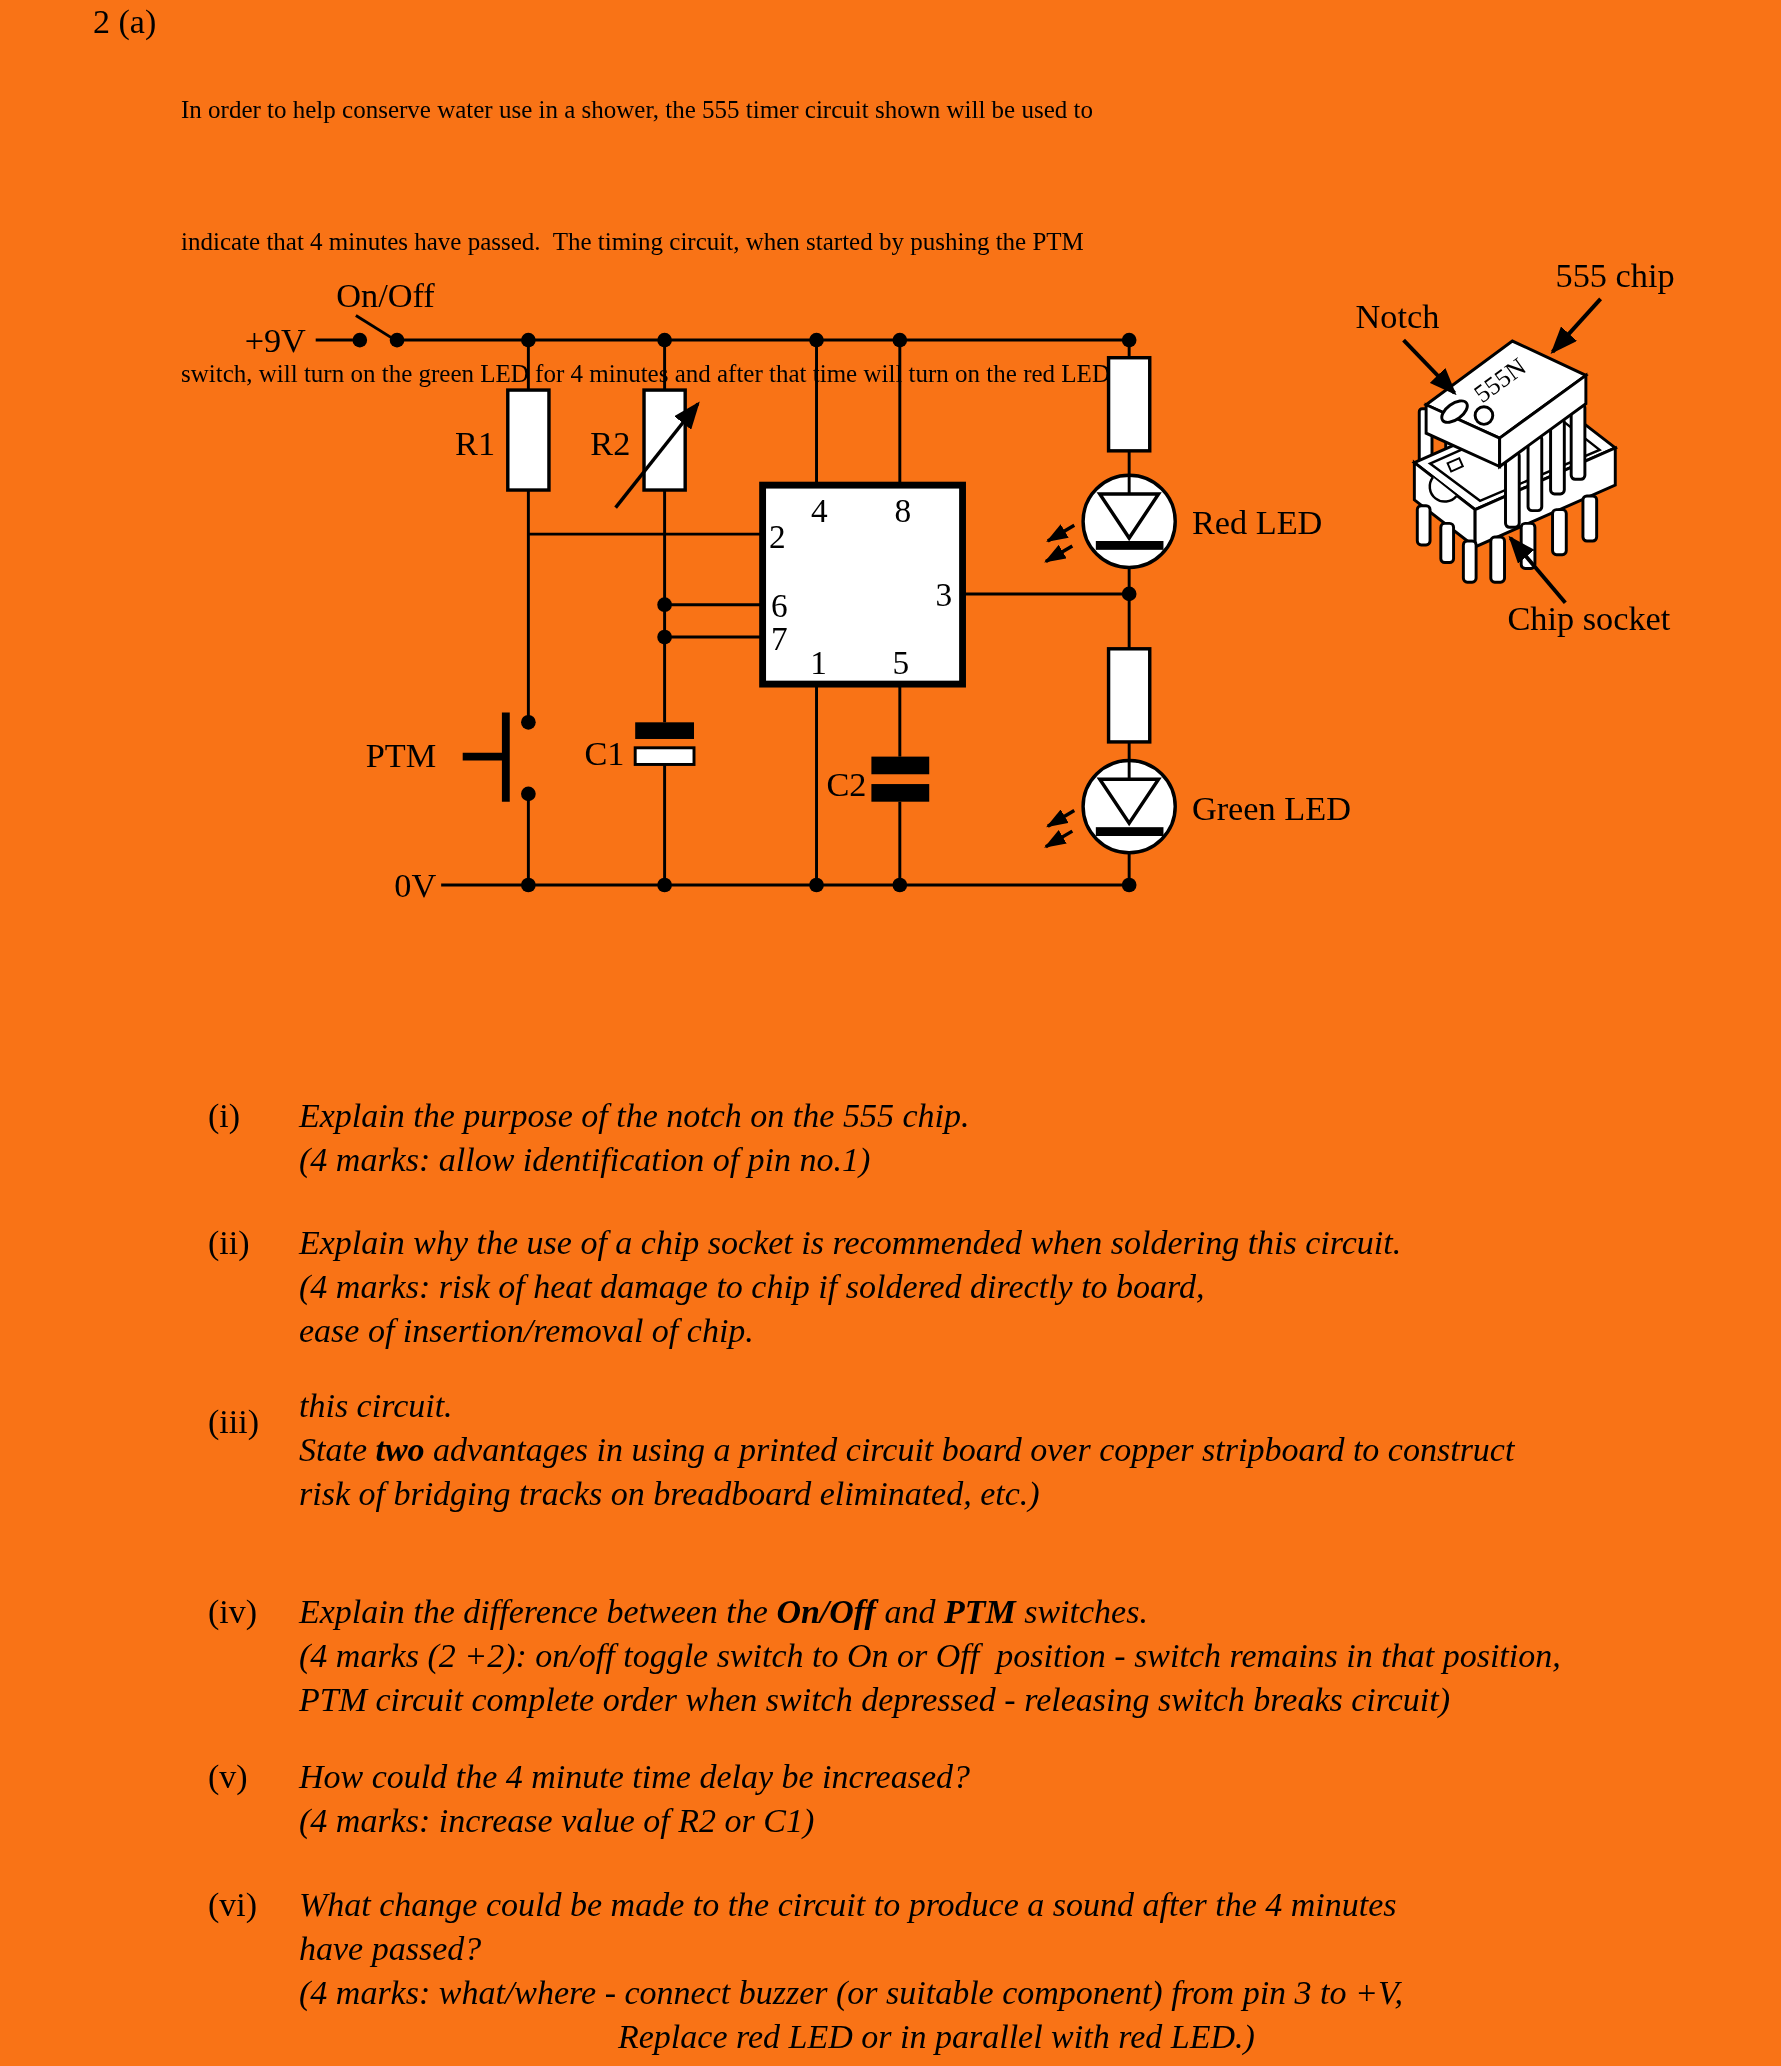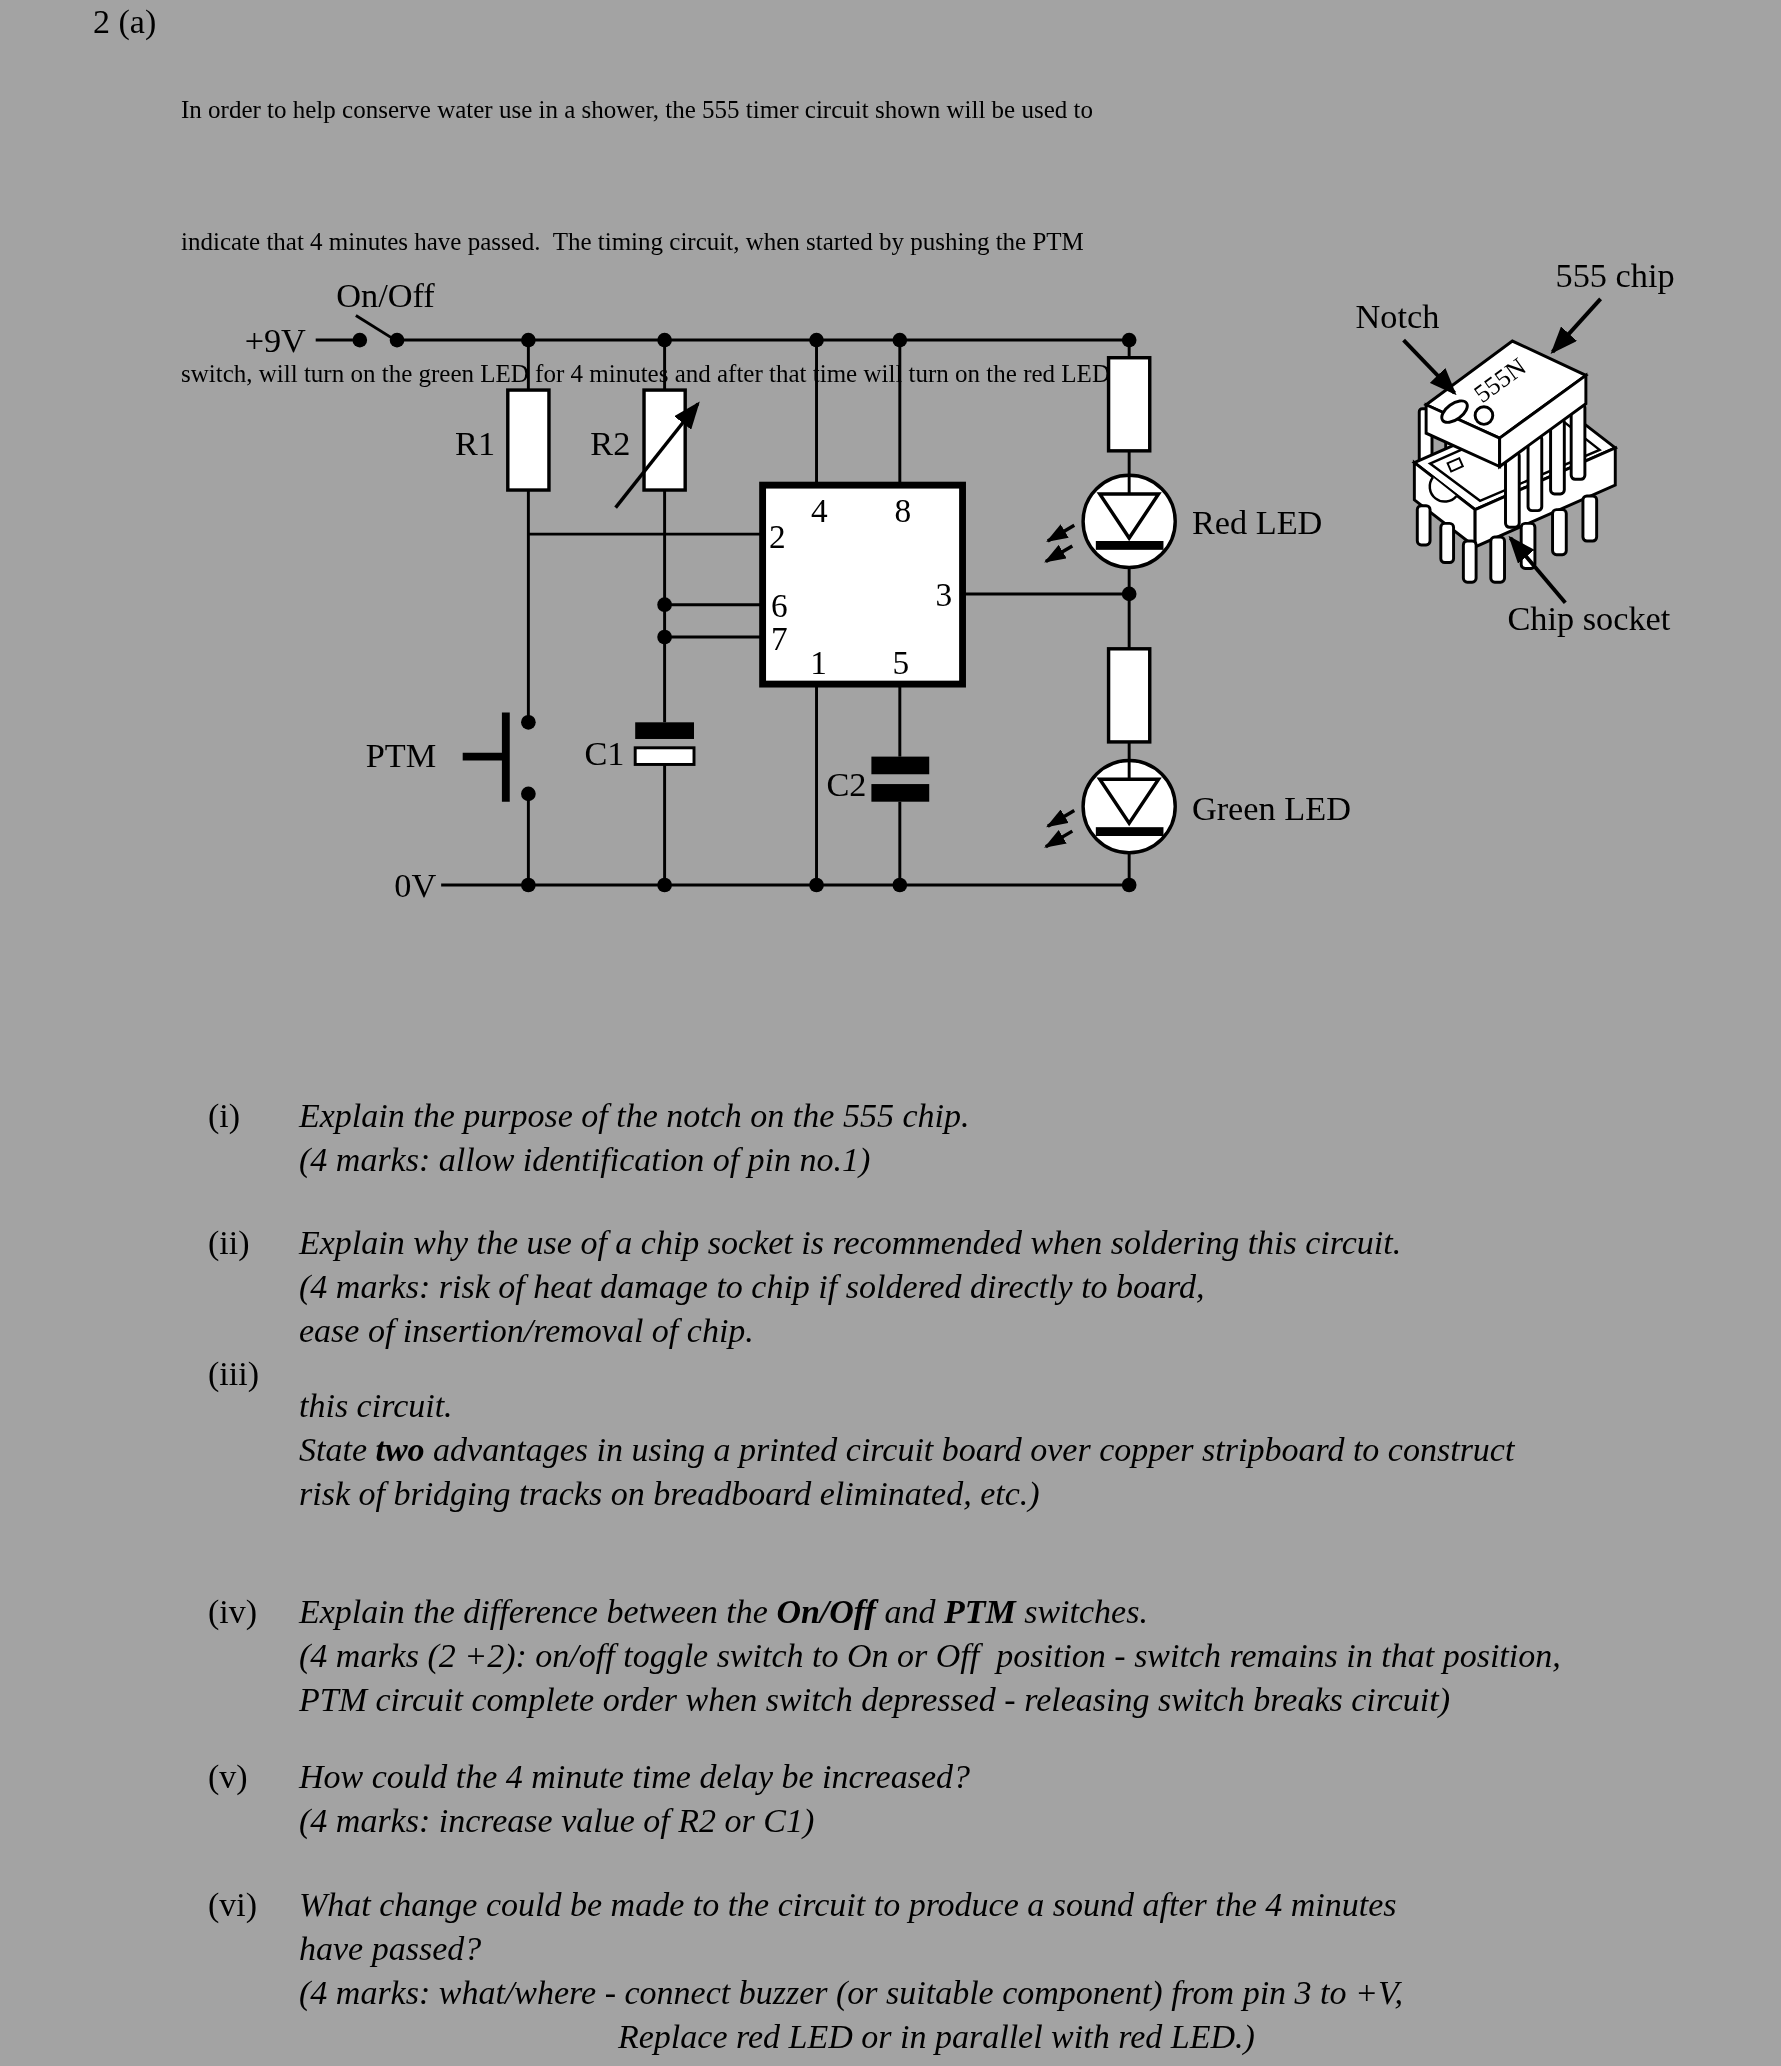--- a/index.html
+++ b/index.html
@@ -1,17 +1,17 @@
 <!DOCTYPE html>
 <html><head>
 <meta charset="utf-8">
 <style>
   html,body{margin:0;padding:0;background:#888;}
   .page{
-    position:relative;width:1782px;height:2066px;background:#a3a3a3;
+    position:relative;width:1782px;height:2066px;background:#f97316;
     font-family:"Liberation Serif","DejaVu Serif",serif;color:#000;overflow:hidden;
   }
   .abs{position:absolute;}
   .hdr-num{left:93px;top:0;font-size:34px;line-height:44px;white-space:pre;}
   .hdr-lines{left:181px;top:0;font-size:25px;line-height:44px;white-space:pre;}
   .art{position:absolute;left:0;top:0;}
   .q{font-size:34px;line-height:44px;}
   .qnum{left:208px;}
   .qtext{left:299px;width:1372px;font-style:italic;}
   .qline{white-space:pre;}
@@ -212,21 +212,21 @@
     <div class="qline">(4 marks: allow identification of pin no.1)</div>
   </div>
 
   <div class="abs q qnum" style="top:1221px">(ii)</div>
   <div class="abs q qtext" style="top:1221px">
     <div class="qline">Explain why the use of a chip socket is recommended when soldering this circuit.</div>
     <div class="qline">(4 marks: risk of heat damage to chip if soldered directly to board,</div>
     <div class="qline">ease of insertion/removal of chip.</div>
   </div>
 
-  <div class="abs q qnum" style="top:1352px">(iii)</div>
+  <div class="abs q qnum" style="top:1400px">(iii)</div>
   <div class="abs q qtext" style="top:1384px">
     <div class="qline">this circuit.</div>
     <div class="qline"><span>State </span><span class="bd">two</span><span> advantages in using a printed circuit board over copper stripboard to construct</span></div>
     <div class="qline">risk of bridging tracks on breadboard eliminated, etc.)</div>
   </div>
 
   <div class="abs q qnum" style="top:1590px">(iv)</div>
   <div class="abs q qtext" style="top:1590px">
     <div class="qline"><span>Explain the difference between the </span><span class="bd">On/Off</span><span> and </span><span class="bd">PTM</span><span> switches.</span></div>
     <div class="qline">(4 marks (2 +2): on/off toggle switch to On or Off  position - switch remains in that position,</div>

